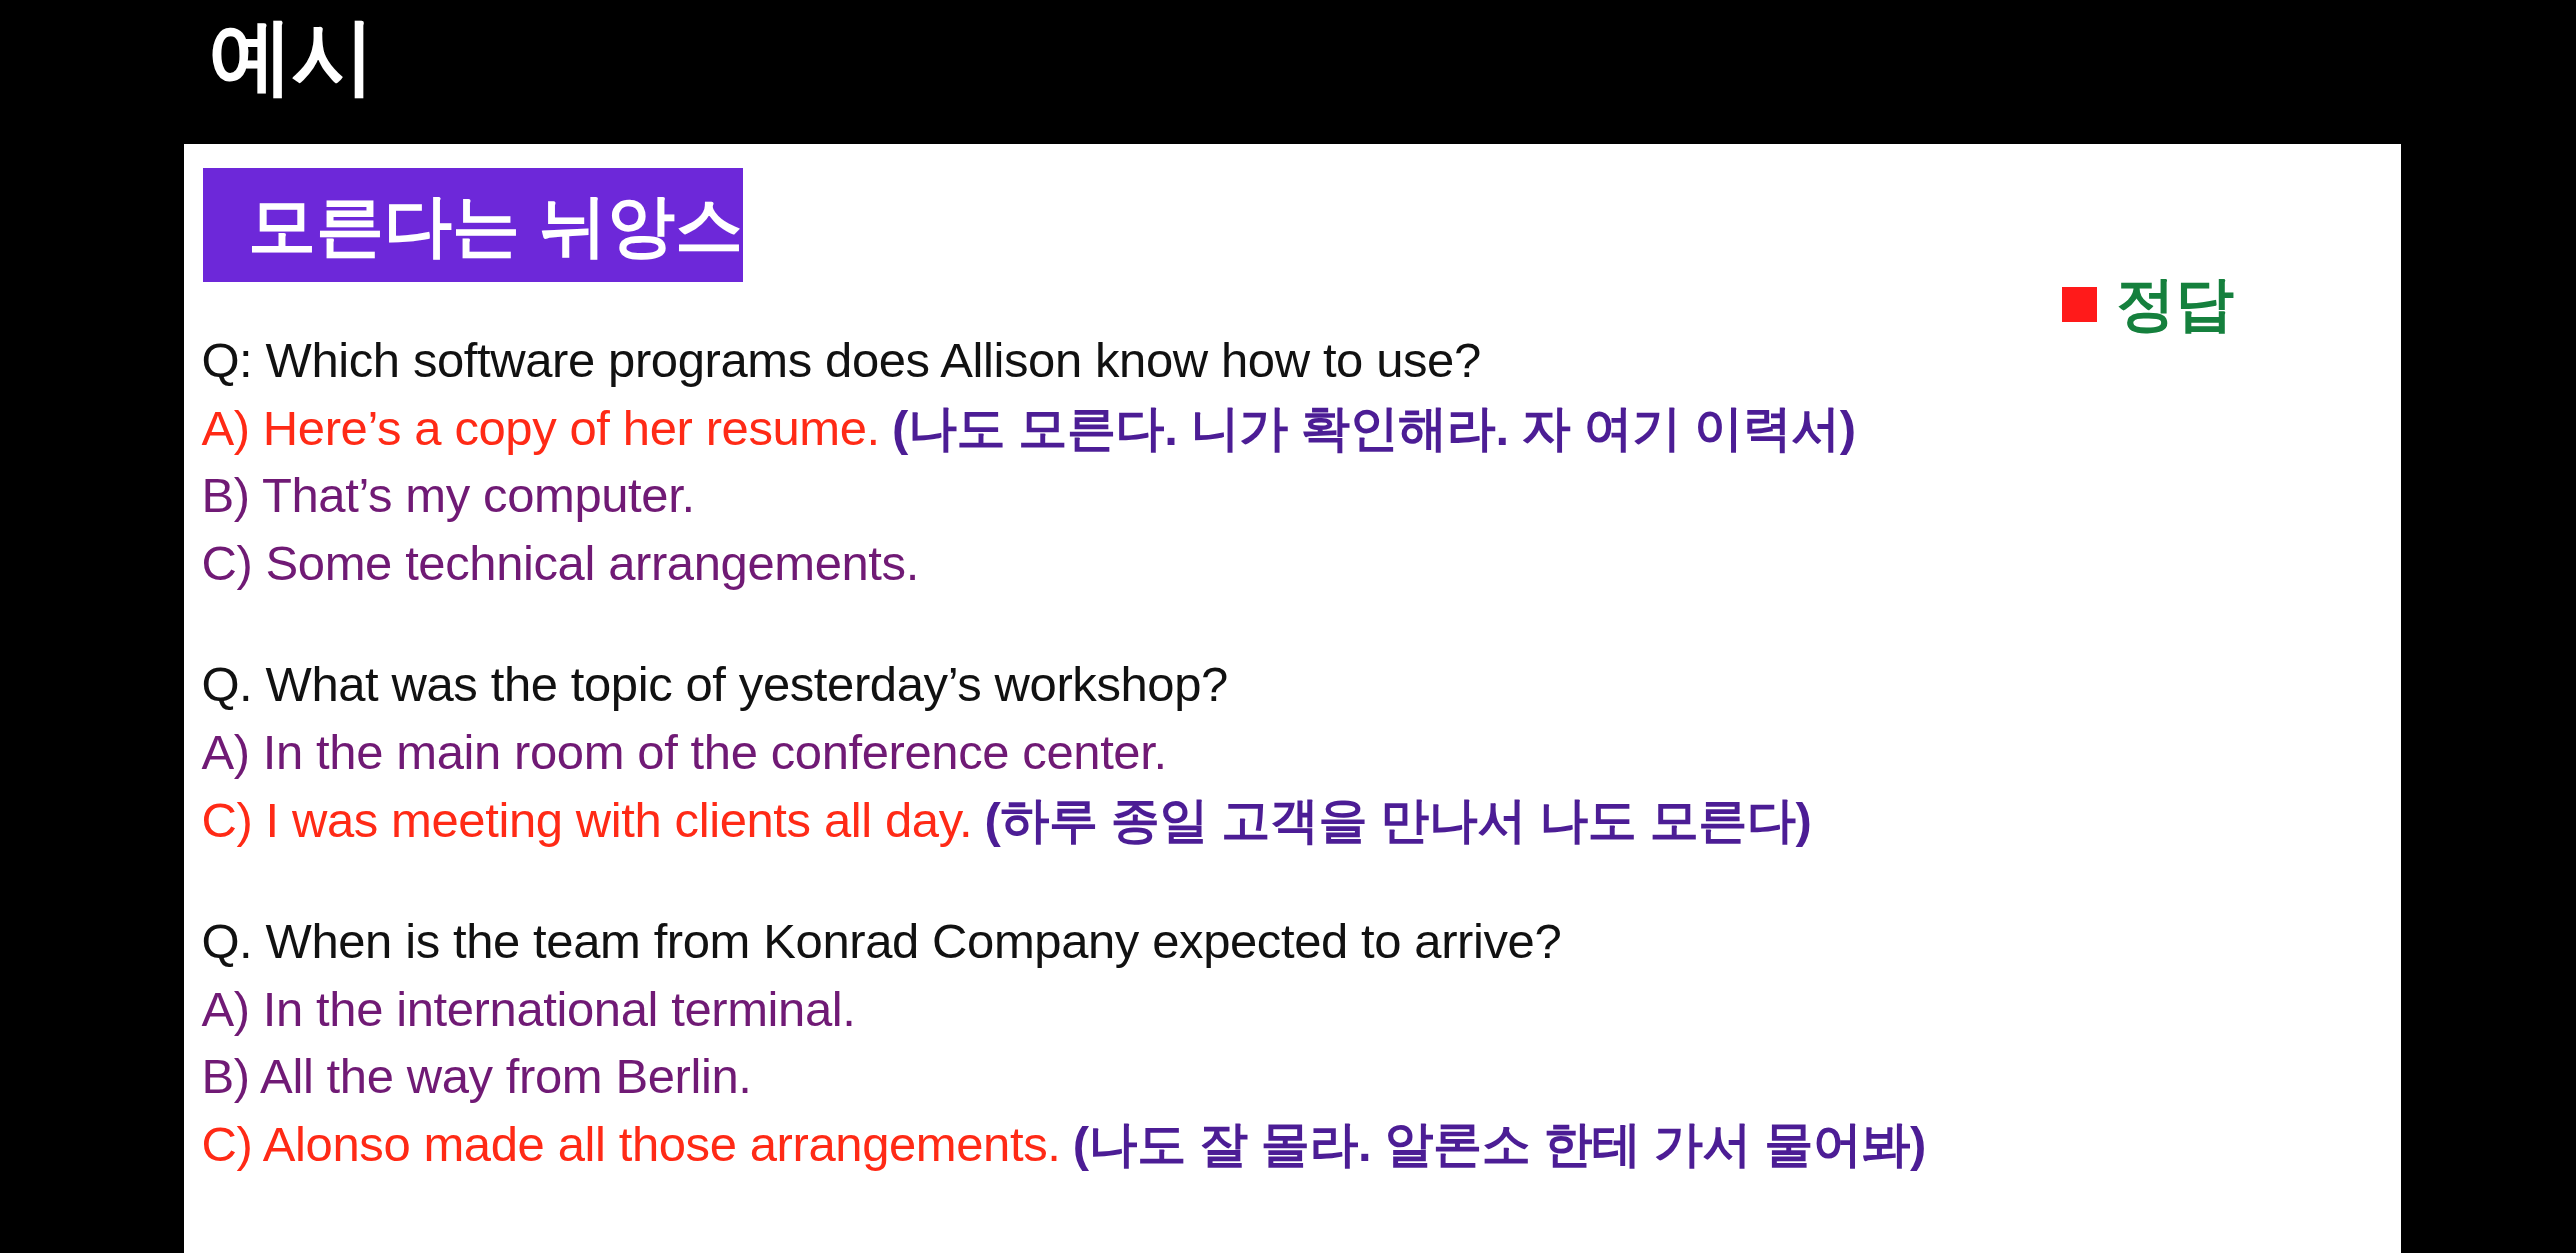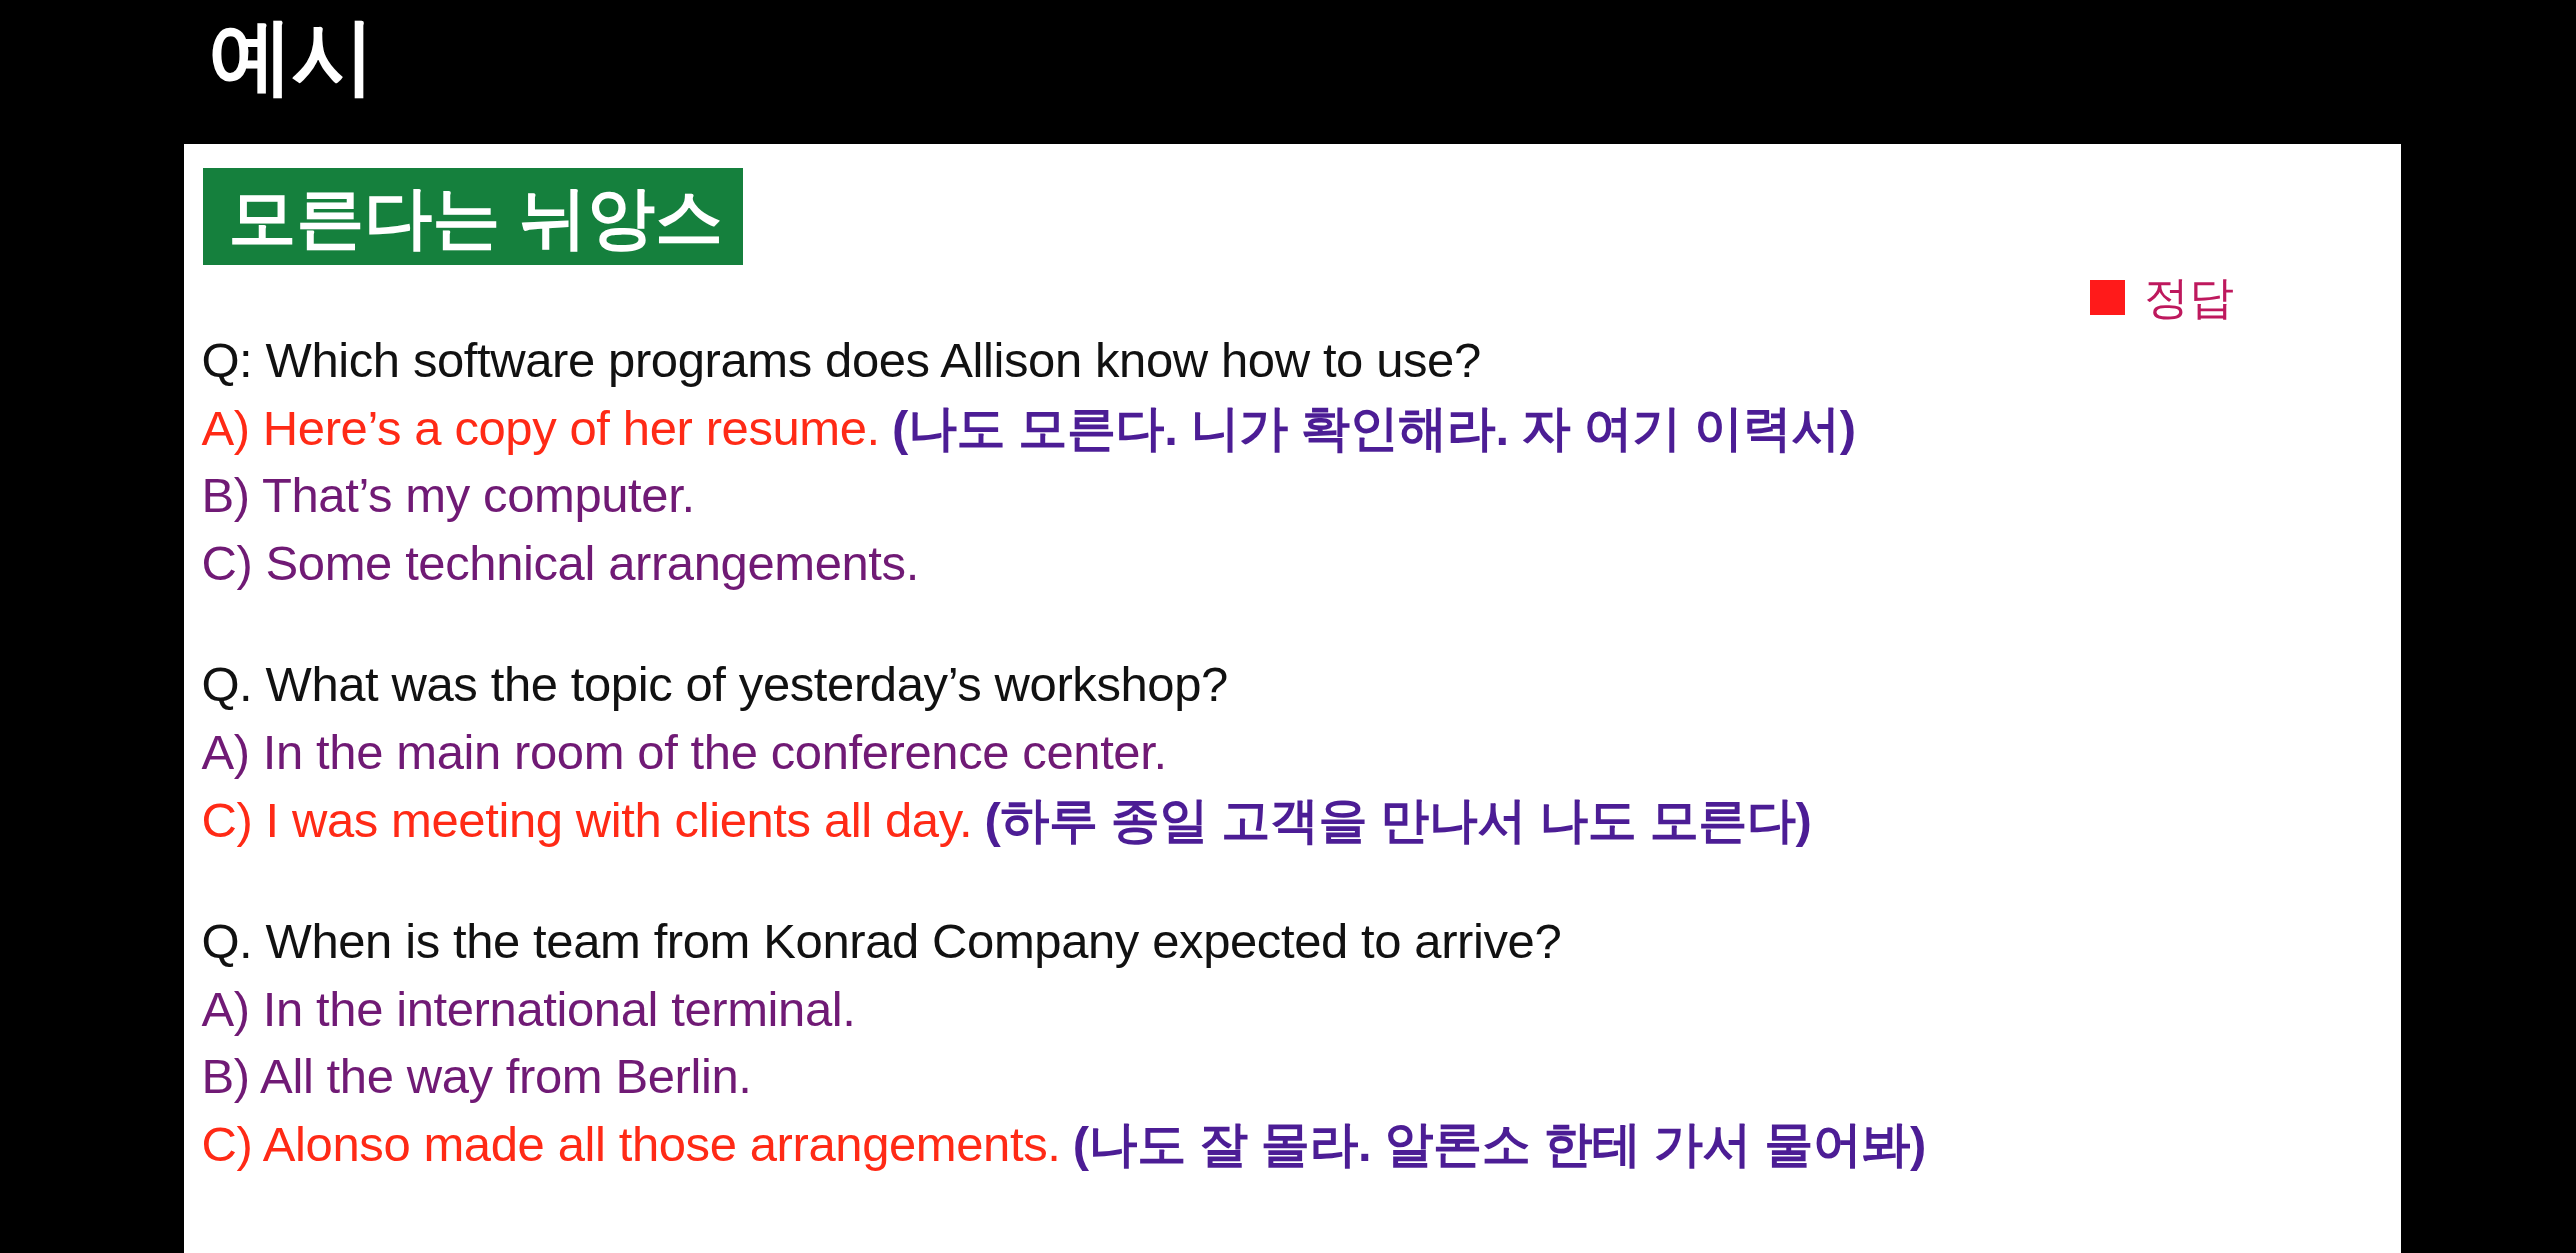--- a/index.html
+++ b/index.html
@@ -44,25 +44,25 @@
     background: #ffffff;
     overflow: hidden;
   }
 
   
   .topic-chip {
     position: absolute;
     left: 19px;
     top: 24.4px;
     width: 540px;
-    height: 97px;
-    background: #15803d;
+    height: 114px;
+    background: #6d28d9;
     display: flex;
     align-items: center;
-    justify-content: center;
+    justify-content: flex-end;
     box-sizing: border-box;
     padding-left: 5.2px;
   }
   .topic-chip-label {
     font-size: 68px;
     font-weight: 700;
     color: #ffffff;
     line-height: 1;
     letter-spacing: 0px;
     white-space: nowrap;
@@ -77,23 +77,23 @@
     align-items: center;
     gap: 19px;
   }
   .legend-swatch {
     width: 35px;
     height: 35px;
     background: #ff1a1a;
     display: block;
   }
   .legend-label {
-    font-size: 45px;
-    font-weight: 400;
-    color: #be185d;
+    font-size: 59px;
+    font-weight: 700;
+    color: #15803d;
     line-height: 1;
     white-space: nowrap;
   }
 
   
   .qa-body {
     position: absolute;
     left: 17.4px;
     top: 183px;
     right: 17.4px;

